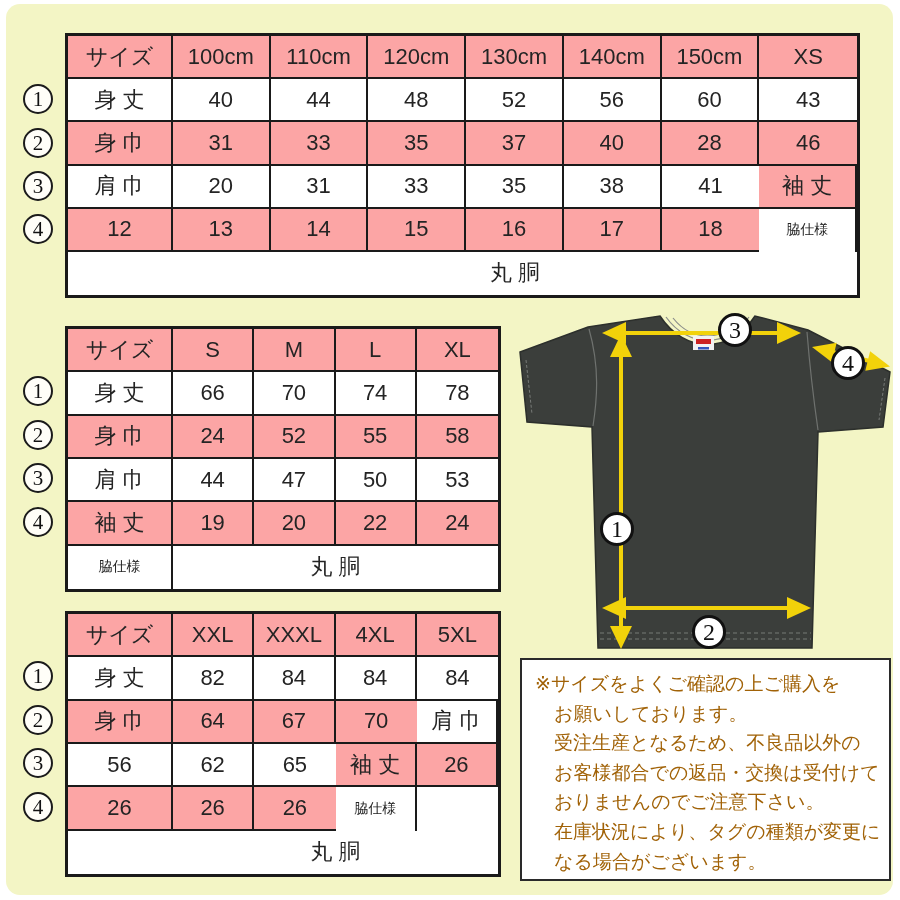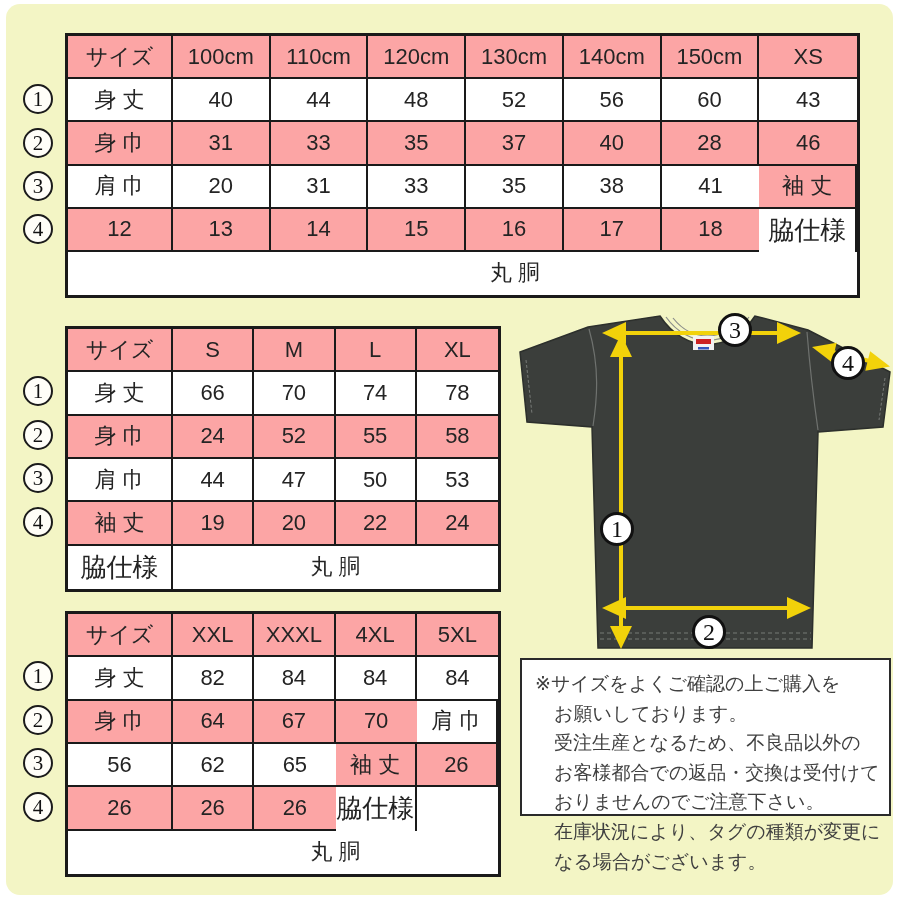--- a/index.html
+++ b/index.html
@@ -22,21 +22,21 @@
   #table2{left:65px;top:611px;width:430px;height:260px}
   .cell{
     display:flex;align-items:center;justify-content:center;
     font-size:22px;color:#242424;
     border-right:2px solid #1a1a1a;border-bottom:2px solid #1a1a1a;
     background:#ffffff;white-space:pre;
   }
   .cell.gray{background:#fca5a5}
   .cell.last{border-right:none}
   .cell.bottom{border-bottom:none}
-  .cell.spec-label{font-size:26px}
+  .cell.spec-label{font-size:14px}
   
   .marker{
     position:absolute;width:30px;height:30px;border-radius:50%;
     border:2px solid #1b1b1b;background:#fffef8;box-sizing:border-box;
     display:flex;align-items:center;justify-content:center;
     font-family:"Liberation Serif","DejaVu Serif",serif;
     font-size:21px;color:#111;z-index:2;
   }
   
   #shirt-svg{position:absolute;left:505px;top:308px;z-index:1}
@@ -46,23 +46,23 @@
     display:flex;align-items:center;justify-content:center;
     font-family:"Liberation Serif","DejaVu Serif",serif;
     font-size:24px;color:#111;z-index:3;
   }
   #dm1{left:600px;top:512px}
   #dm2{left:692px;top:615px}
   #dm3{left:718px;top:313px}
   #dm4{left:831px;top:346px}
   
   .notice{
-    position:absolute;left:520px;top:658px;width:371px;height:158px;
+    position:absolute;left:520px;top:658px;width:371px;height:223px;
     box-sizing:border-box;background:#ffffff;border:2px solid #2a2a2a;
-    padding:9px 8px 0 13px;font-size:19px;line-height:29.6px;color:#404040;
+    padding:9px 8px 0 13px;font-size:19px;line-height:29.6px;color:#a16207;
   }
   .notice .line{white-space:nowrap}
   .notice .line.indent{padding-left:19px}
 </style>
 </head>
 <body>
 
 <div class="sheet"></div>
 
 <div class="marker" style="left:23px;top:84px">1</div>

